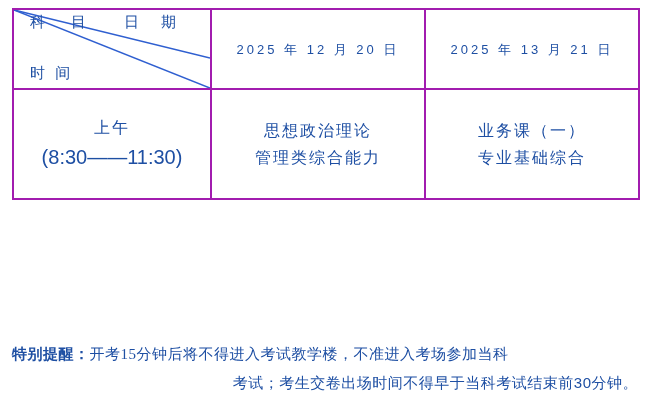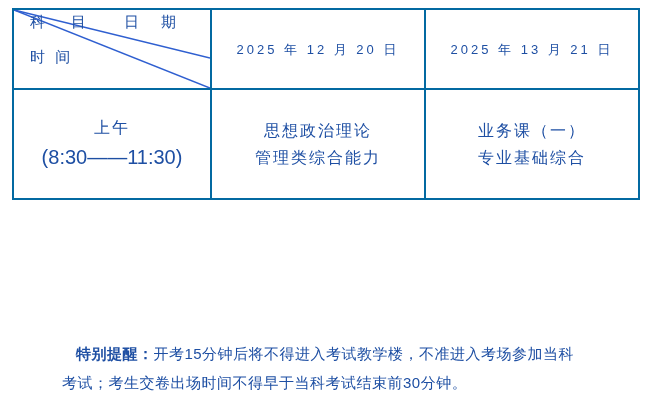--- a/index.html
+++ b/index.html
@@ -25,21 +25,21 @@
   table.schedule {
     position: absolute;
     left: 12px;
     top: 8px;
     width: 626px;
     border-collapse: collapse;
     table-layout: fixed;
   }
 
   table.schedule td {
-    border: 2px solid #0369a1;
+    border: 2px solid #a21caf;
     text-align: center;
     vertical-align: middle;
     color: #1e4fa3;
     font-size: 16px;
     letter-spacing: 1px;
     padding: 0;
   }
 
   .col-time { width: 198px; }
   .col-day  { width: 214px; }
@@ -61,21 +61,21 @@
   }
   .corner .lbl {
     position: absolute;
     font-size: 15px;
     letter-spacing: 3px;
     color: #1e4fa3;
     white-space: nowrap;
   }
   .corner .lbl-subject { left: 16px; top: 3px; letter-spacing: 26px; }
   .corner .lbl-date { right: 12px; top: 3px; letter-spacing: 22px; text-align: right; }
-  .corner .lbl-time { left: 16px; bottom: 21px; letter-spacing: 3px; }
+  .corner .lbl-time { left: 16px; bottom: 5px; letter-spacing: 3px; }
 
   .day-head {
     font-size: 13px;
     letter-spacing: 3px;
     color: #1e4fa3;
     white-space: nowrap;
   }
 
   
   .body-row td { height: 108px; }
@@ -108,25 +108,26 @@
     font-size: 15px;
     line-height: 1.9;
     color: #1e4fa3;
     letter-spacing: 0.5px;
   }
   .notice .lead {
     font-weight: bold;
   }
   .notice .line {
     display: block;
-    text-align: center;
+    text-align: left;
+    font-family: Liberation Serif, serif;
   }
   .notice .line2 {
     display: block;
-    text-align: left;
+    text-align: right;
     padding-left: 50px;
   }
 </style>
 </head>
 <body>
 
 <div class="sheet">
 
   <table class="schedule">
     <colgroup>

